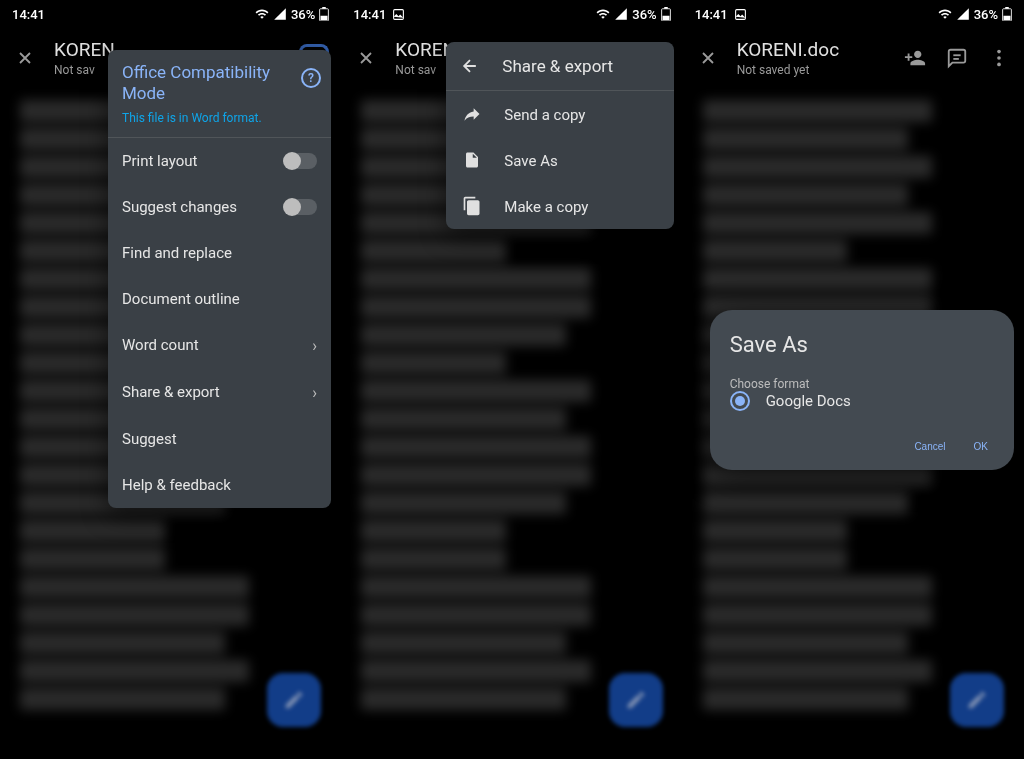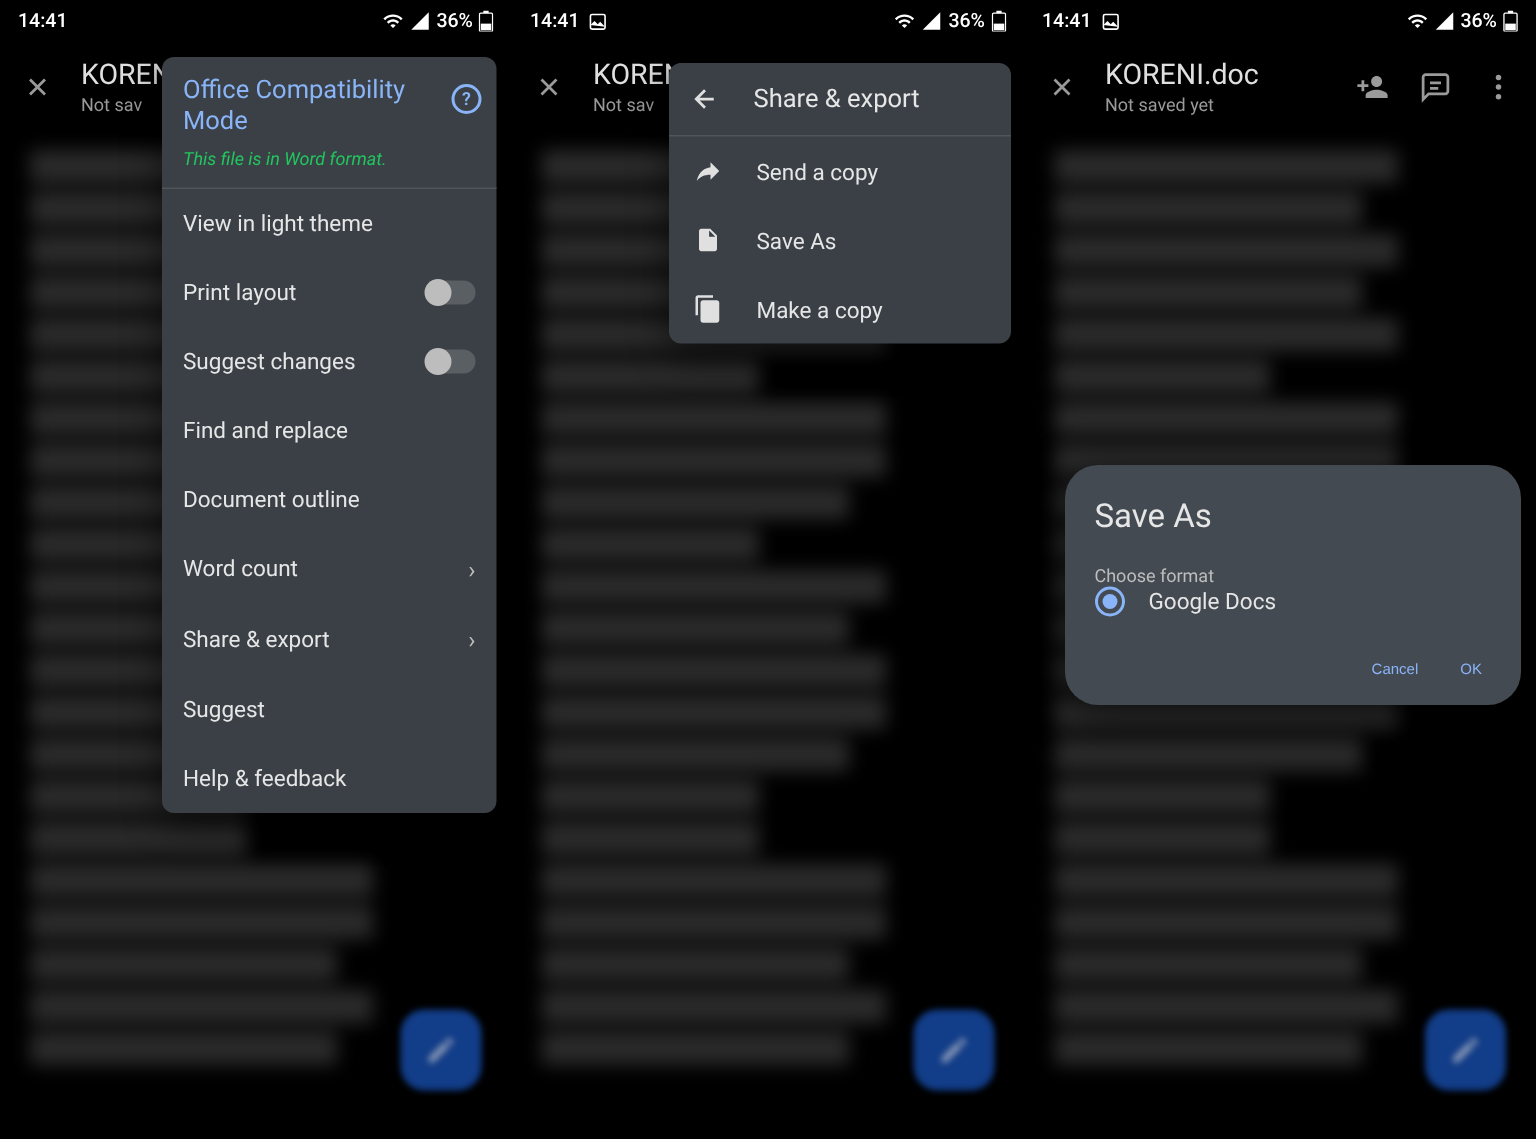--- a/index.html
+++ b/index.html
@@ -90,40 +90,39 @@
       bottom: 0;
     }
     .menu-card {
       position: absolute;
       background: #3a4046;
       border-radius: 8px;
       box-shadow: 0 6px 24px rgba(0,0,0,0.6);
       color: #e3e3e3;
     }
     .menu1 {
-      top: 38px;
+      top: 50px;
       left: 108px;
       width: 223px;
     }
     .menu1-header {
       padding: 12px 14px 12px;
       border-bottom: 1px solid #505559;
       position: relative;
     }
     .menu1-title {
       color: #8ab4f8;
       font-size: 17px;
       line-height: 1.25;
       padding-right: 26px;
     }
     .menu1-sub {
-      color: #22c55e;
+      color: #0ea5e9;
       font-size: 12px;
       margin-top: 6px;
-      font-style: italic;
     }
     .help-badge {
       position: absolute;
       top: 18px;
       right: 10px;
       width: 20px;
       height: 20px;
       border: 2px solid #8ab4f8;
       border-radius: 50%;
       color: #8ab4f8;
@@ -359,23 +358,20 @@
         <path d="M3 17.25V21h3.75L17.81 9.94l-3.75-3.75L3 17.25zM20.71 7.04a1 1 0 0 0 0-1.41l-2.34-2.34a1 1 0 0 0-1.41 0l-1.83 1.83 3.75 3.75 1.83-1.83z"></path>
       </svg>
   </div>
 
   <div class="overlay">
     <div class="menu-card menu1">
       <div class="menu1-header">
         <div class="menu1-title">Office Compatibility Mode</div>
         <div class="help-badge">?</div>
         <div class="menu1-sub">This file is in Word format.</div>
-      </div>
-      <div class="menu-item">
-        <span>View in light theme</span>
       </div>
       <div class="menu-item">
         <span>Print layout</span>
         <div class="toggle"></div>
       </div>
       <div class="menu-item">
         <span>Suggest changes</span>
         <div class="toggle"></div>
       </div>
       <div class="menu-item">

